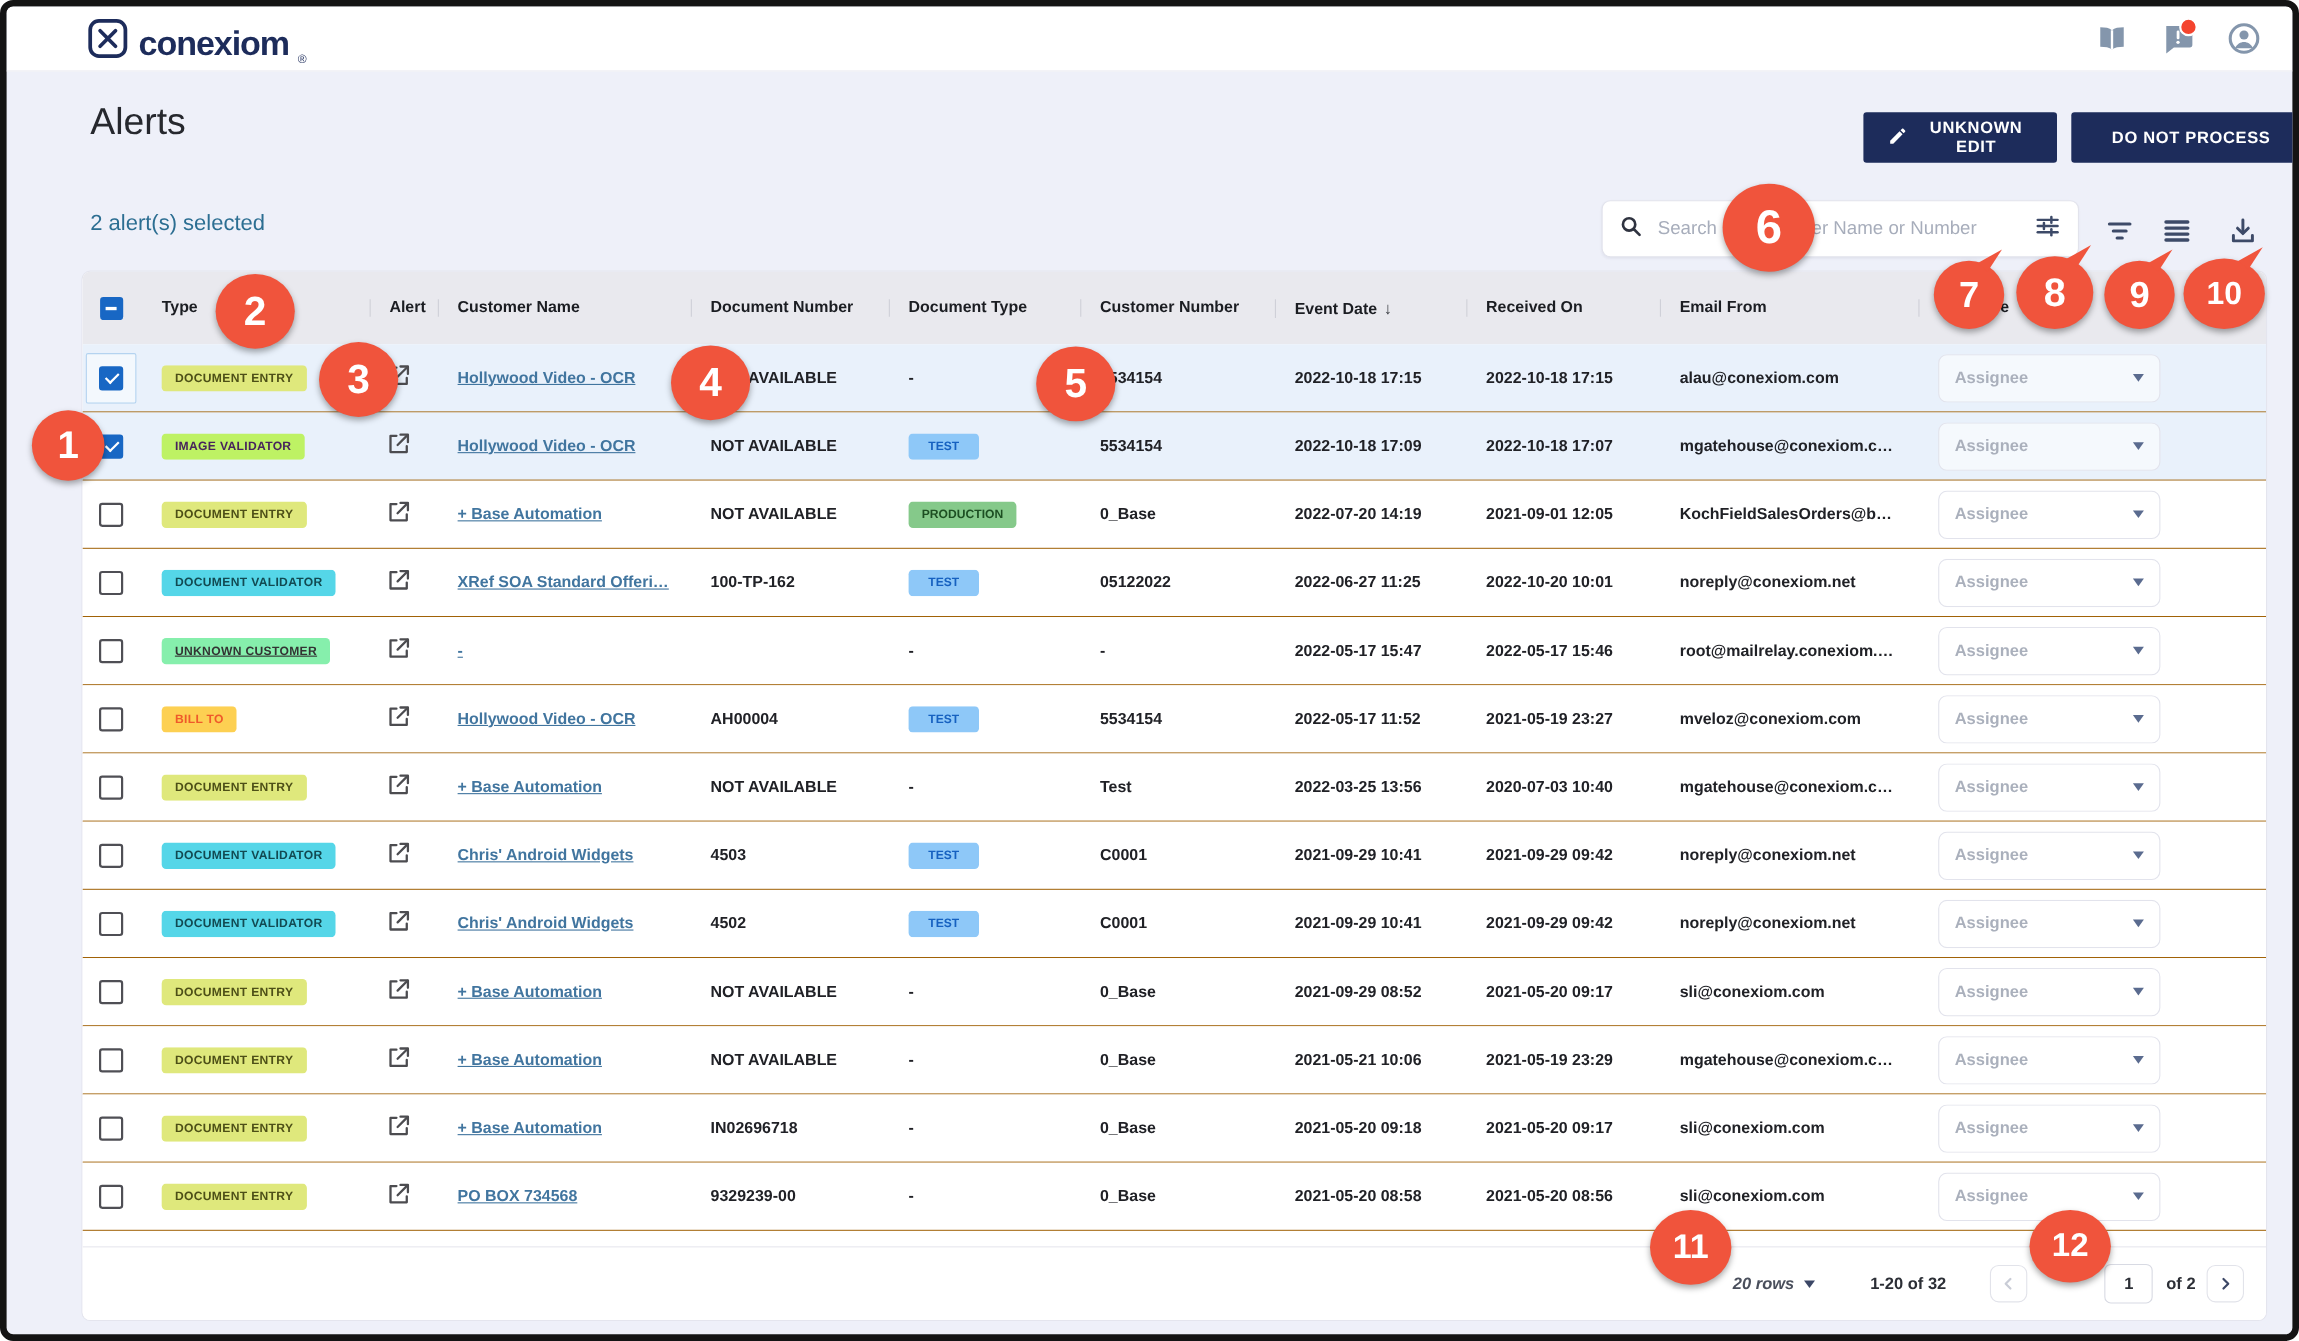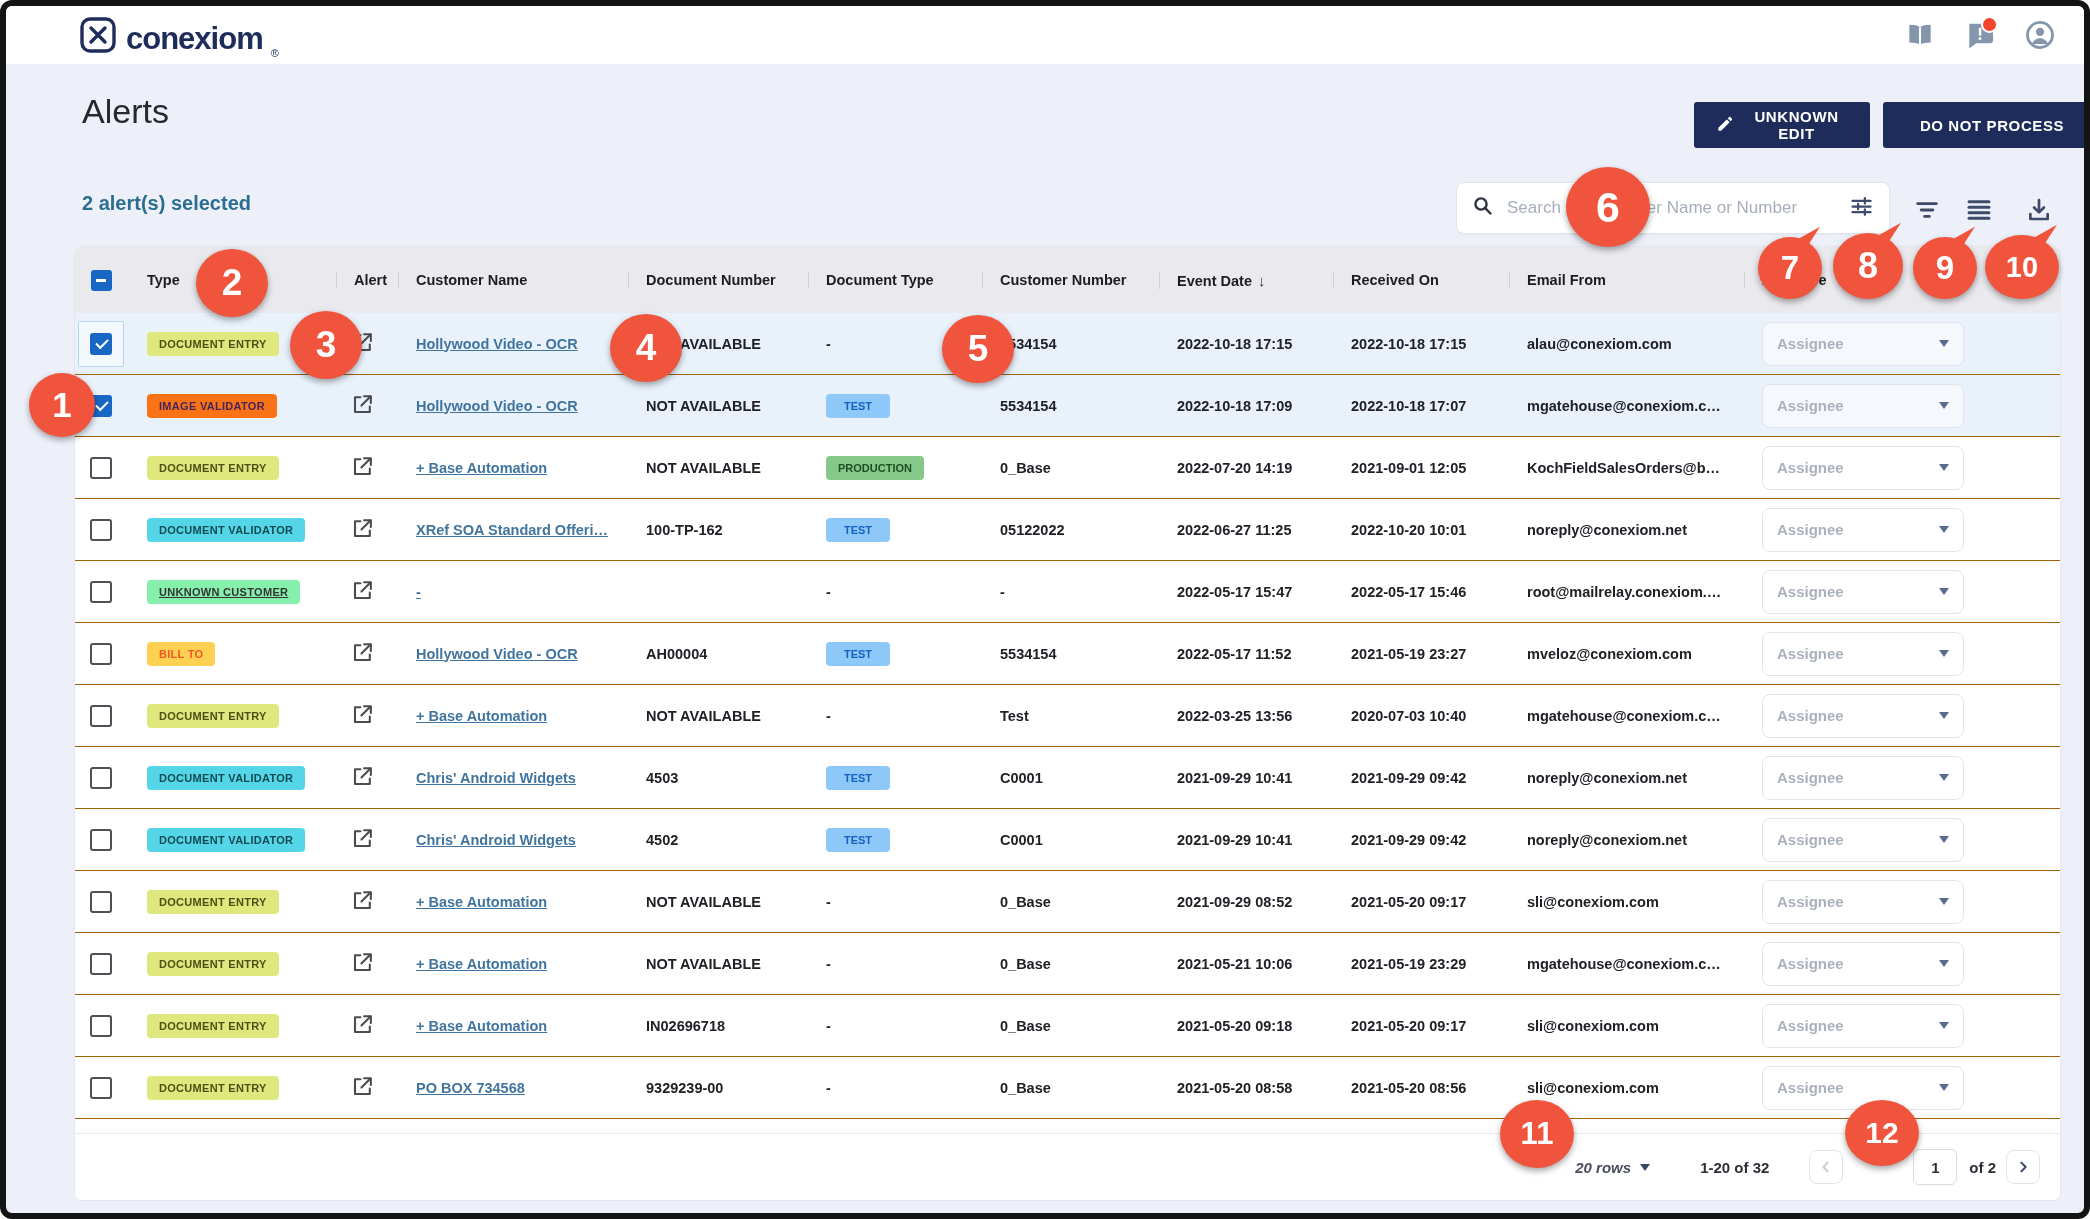--- a/index.html
+++ b/index.html
@@ -14,21 +14,21 @@
   .company-select{position:absolute;left:348px;top:8px;width:468px;height:42px;background:#fff;border:1.5px solid #c6c9de;
     border-radius:8px;display:flex;align-items:center;justify-content:space-between;padding:0 18px;box-sizing:border-box;cursor:pointer;}
   .company-select .lbl{font-size:17px;font-weight:700;color:#1d2c5b;}
   .tri{width:0;height:0;border-left:5.5px solid transparent;border-right:5.5px solid transparent;border-top:7px solid #5f6b84;}
   .topbar-icons{position:absolute;right:28px;top:13px;display:flex;align-items:center;gap:28px;}
   .tb-icon{position:relative;width:32px;height:32px;display:flex;align-items:center;justify-content:center;cursor:pointer;}
   .red-dot{position:absolute;right:-2px;top:-3px;width:13px;height:13px;border-radius:50%;background:#f4442e;border:2px solid #fff;}
 
   
   .page-title{position:absolute;left:76px;top:86px;font-size:34px;font-weight:500;color:#26282e;}
-  .selected-line{position:absolute;left:76px;top:186px;font-size:20px;font-weight:700;color:#2c6e92;}
+  .selected-line{position:absolute;left:76px;top:186px;font-size:20px;font-weight:400;color:#2c6e92;}
   .btn{position:absolute;top:96px;height:46px;background:#1d2c5b;color:#fff;font-size:15px;font-weight:700;letter-spacing:.6px;
     border:none;border-radius:3px;display:flex;align-items:center;justify-content:center;gap:10px;padding:0 22px;box-sizing:border-box;cursor:pointer;}
   .btn-global{left:1688px;width:176px;}
   .btn-dnp{left:1877px;width:218px;}
 
   
   .searchbox{position:absolute;left:1450px;top:176px;width:434px;height:52px;background:#fff;border:1px solid #e2e3ec;border-radius:8px;
     box-shadow:0 1px 2px rgba(40,40,80,.05);display:flex;align-items:center;padding:0 14px;box-sizing:border-box;gap:10px;}
   .searchbox input{flex:1;border:none;outline:none;font-size:17px;color:#444;background:transparent;font-family:inherit;}
   .searchbox input::placeholder{color:#a7adbb;}
@@ -228,21 +228,21 @@
         <span class="tri" style="border-top-color:#5a6b8f;"></span>
       </span>
     </div>
   </div>
         <div class="grid-row t-row selected">
     <div class="cell cb-cell">
             <span class="cb-wrap">
               <span class="cb checked"></span>
             </span>
           </div>
-    <div class="cell"><span class="badge" style="background: #f97316; color: rgb(71, 36, 92);">IMAGE VALIDATOR</span></div>
+    <div class="cell"><span class="badge" style="background: #bef264; color: rgb(71, 36, 92);">IMAGE VALIDATOR</span></div>
     <div class="cell" style="padding-left:16px;">
       <span class="ext-icon">
         <svg width="25" height="25" viewBox="0 0 24 24" fill="none" stroke="#4c4c50" stroke-width="2" stroke-linecap="round" stroke-linejoin="round">
           <path d="M10 5H4.8v14.2H19V14"></path>
                 <path d="M13.5 4H20v6.5"></path>
                 <path d="M19.6 4.4 11 13"></path>
         </svg>
       </span>
     </div>
     <div class="cell"><span class="link">Hollywood Video - OCR</span></div>

